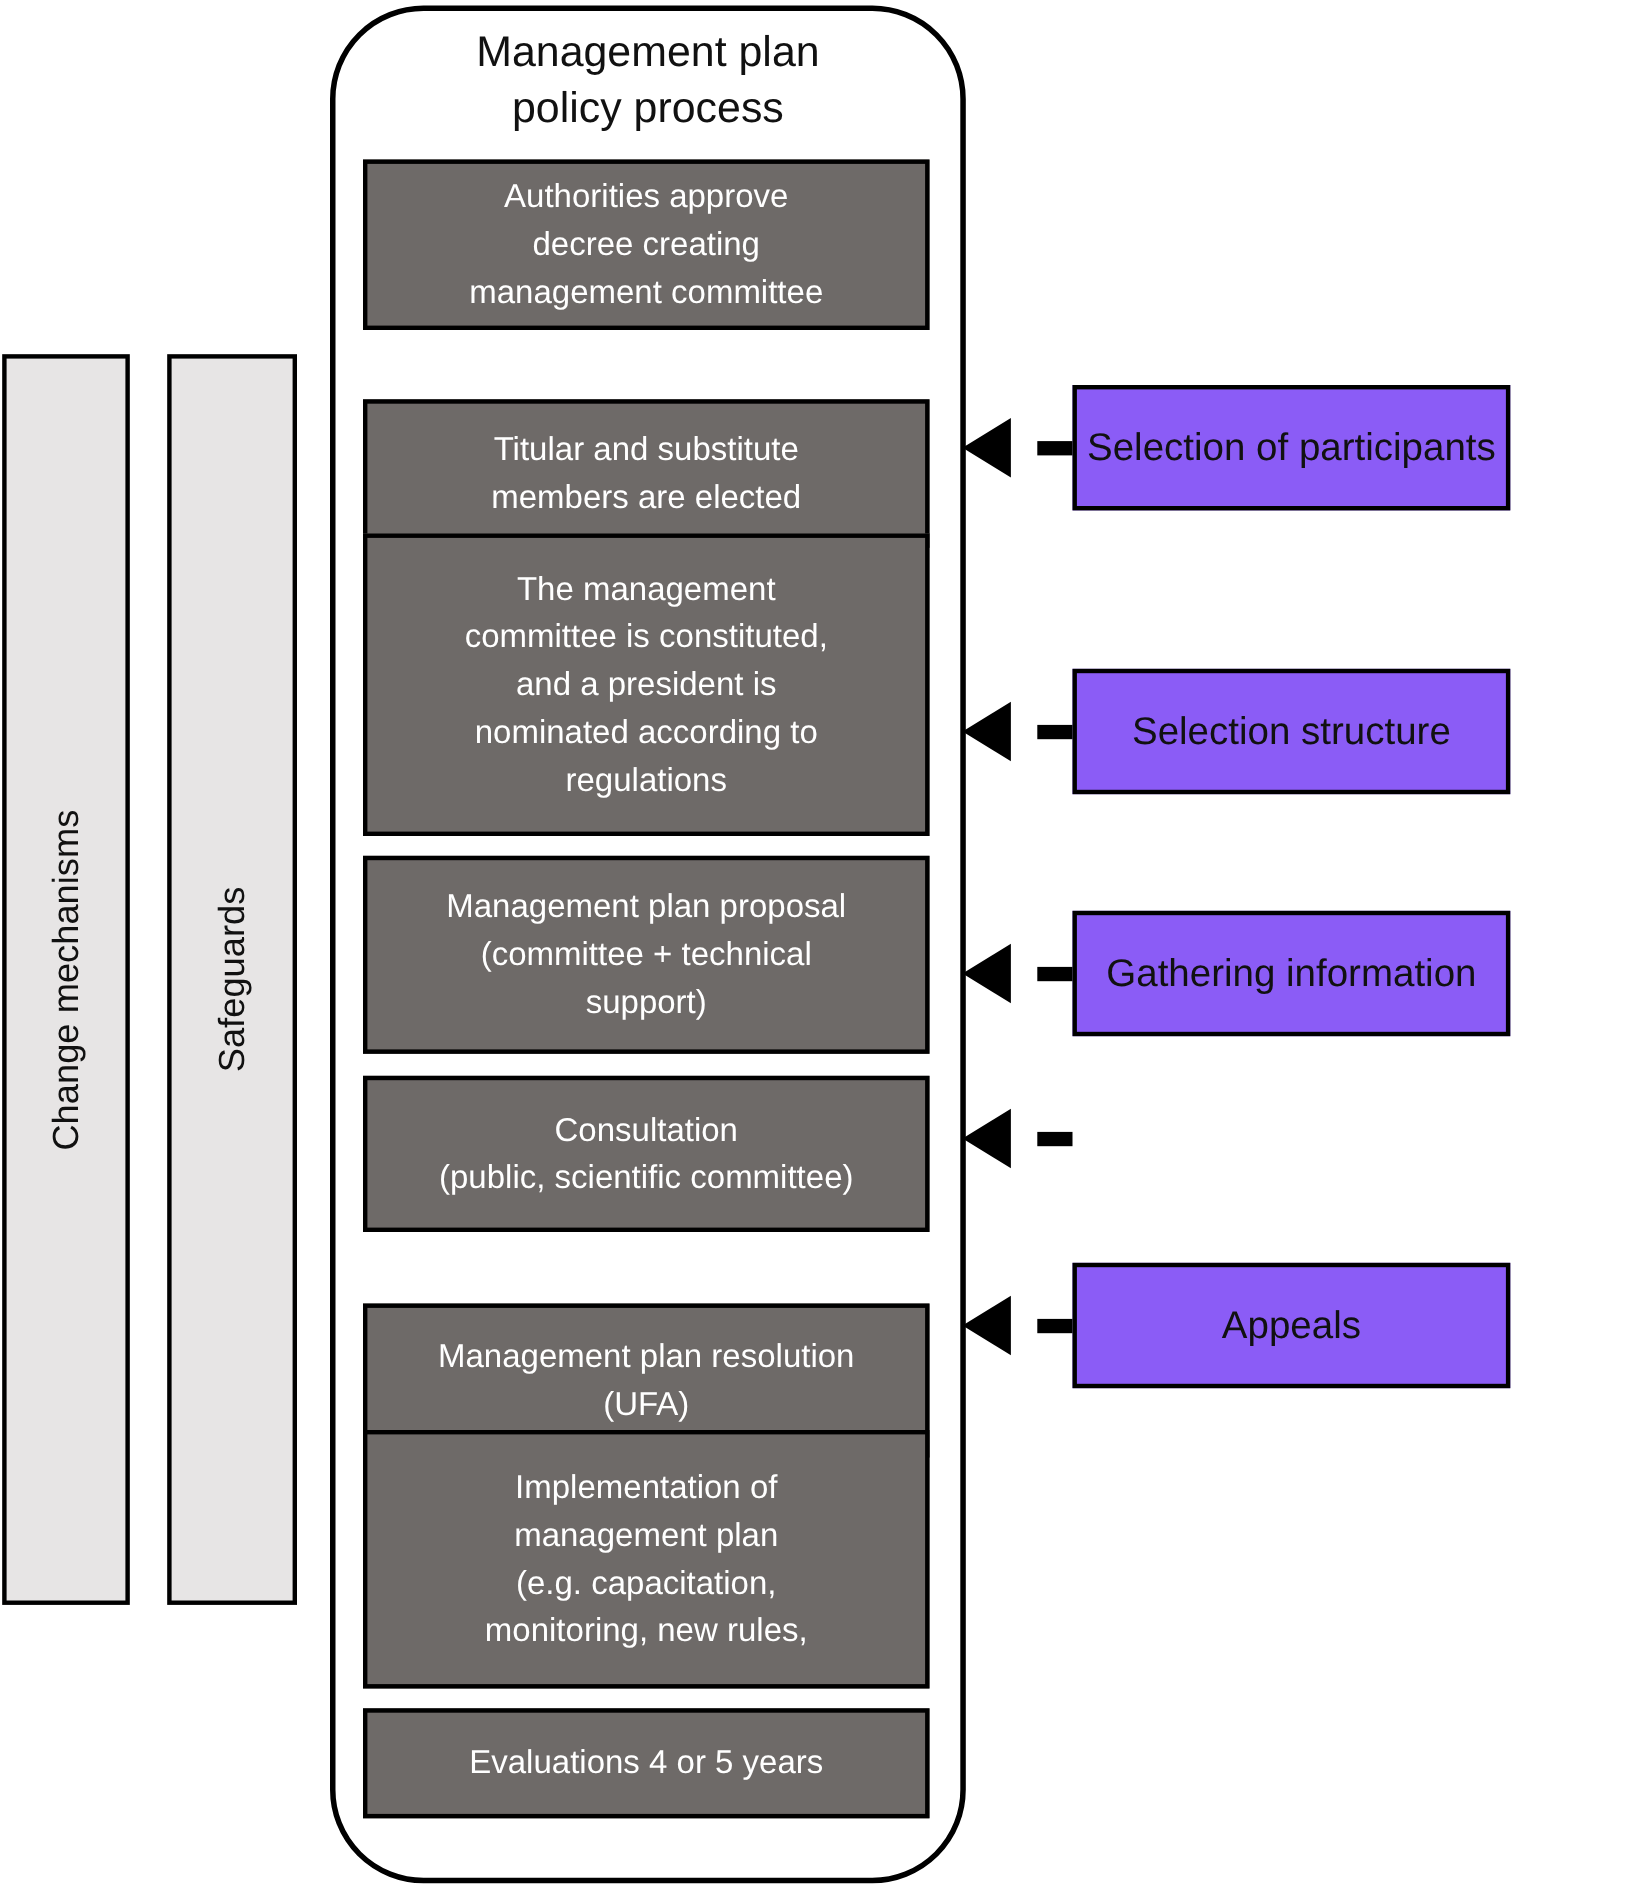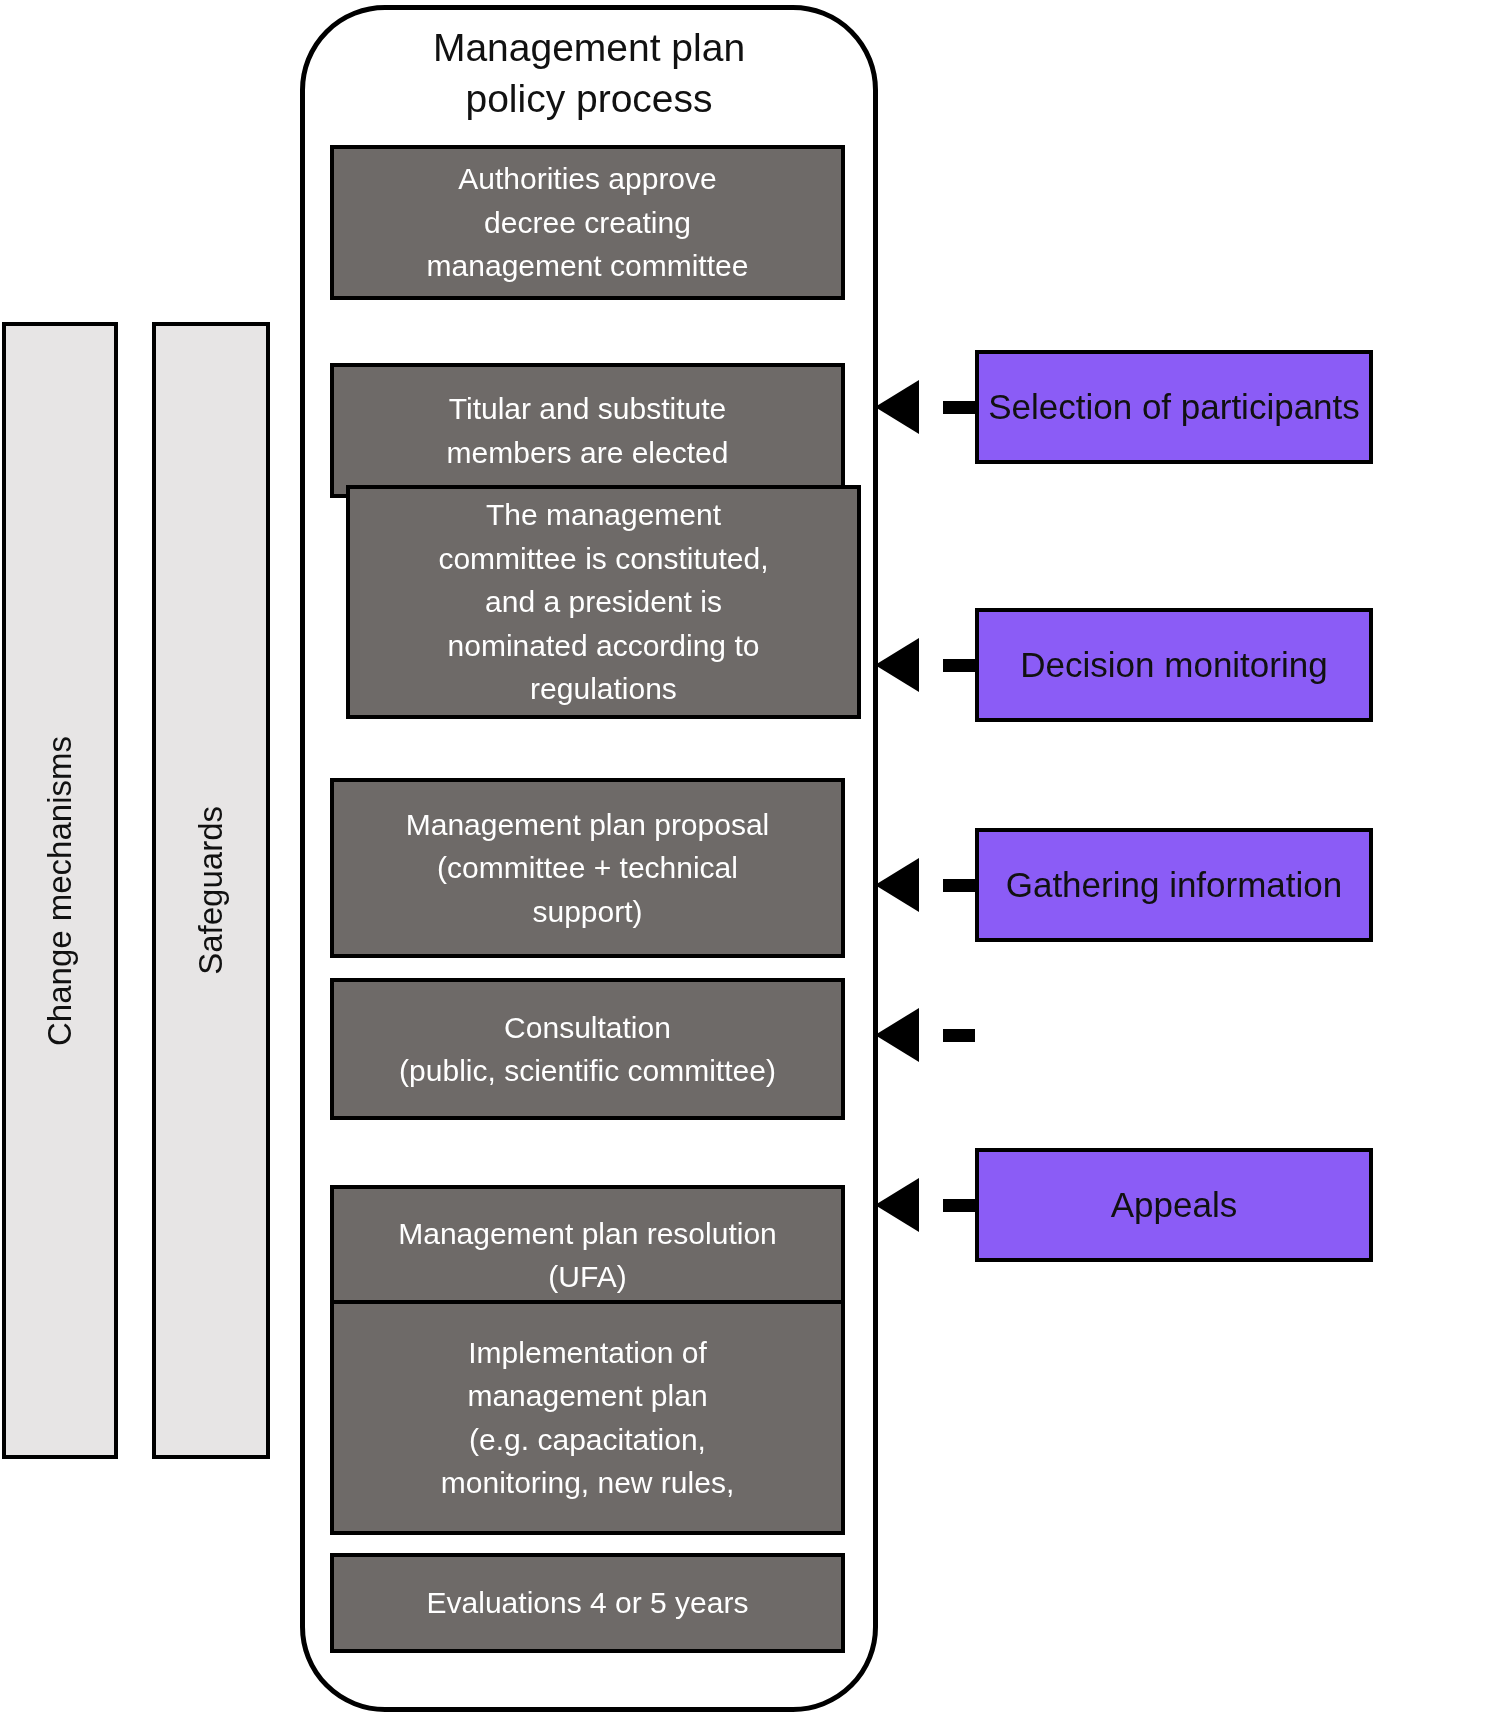--- a/index.html
+++ b/index.html
@@ -65,21 +65,21 @@
     font-size: 30px;
     line-height: 1.45;
     display: flex;
     align-items: center;
     justify-content: center;
     text-align: center;
     white-space: pre-line;
   }
   .s1 { top: 145px;  height: 155px; }
   .s2 { top: 323px;  height: 135px; margin-top: 40px; }
-  .s3 { top: 485px;  height: 234px; margin-left: 16px; }
+  .s3 { top: 485px;  height: 275px; }
   .s4 { top: 778px;  height: 180px; }
   .s5 { top: 978px;  height: 142px; }
   .s6 { top: 1137px; height: 140px; margin-top: 48px; }
   .s7 { top: 1300px; height: 235px; }
   .s8 { top: 1553px; height: 100px; }
   
   .annotation {
     position: absolute;
     left: 975px;
     width: 398px;
@@ -158,21 +158,21 @@
 (public, scientific committee)</div>
   <div class="step s6">Management plan resolution
 (UFA)</div>
   <div class="step s7">Implementation of
 management plan
 (e.g. capacitation,
 monitoring, new rules,</div>
   <div class="step s8">Evaluations 4 or 5 years</div>
 
   <div class="annotation a1">Selection of participants</div>
-  <div class="annotation a2">Decision monitoring</div>
+  <div class="annotation a2">Selection structure</div>
   <div class="annotation a3">Gathering information</div>
   <div class="annotation a5">Appeals</div>
 
   <div class="arrow ar1">
     <span class="arrow-head"></span>
     <span class="arrow-dash"></span>
   </div>
   <div class="arrow ar2">
     <span class="arrow-head"></span>
     <span class="arrow-dash"></span>

